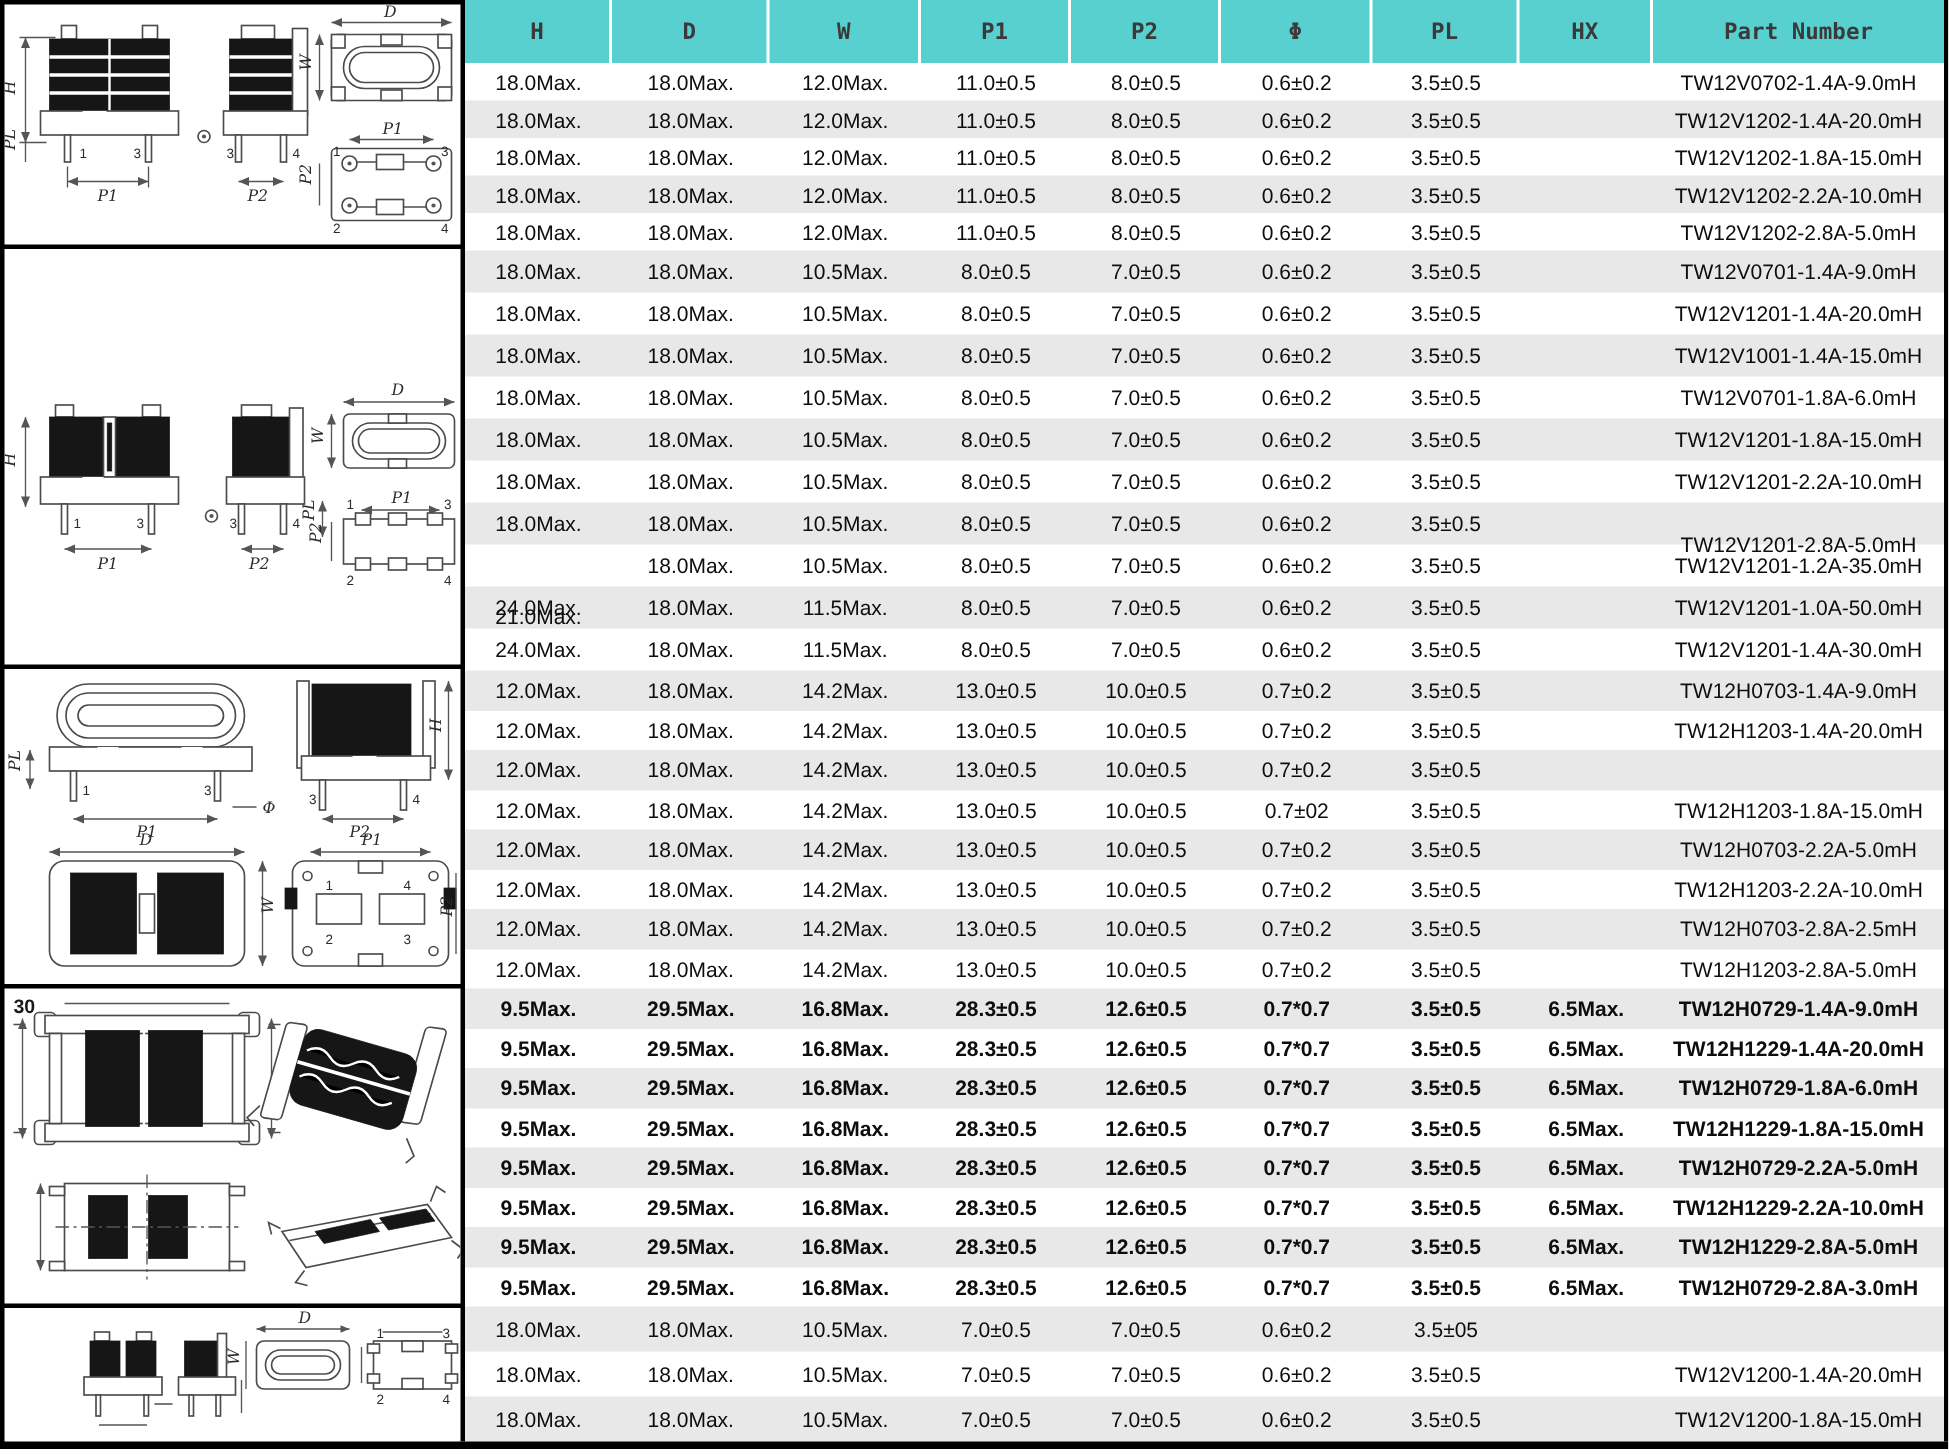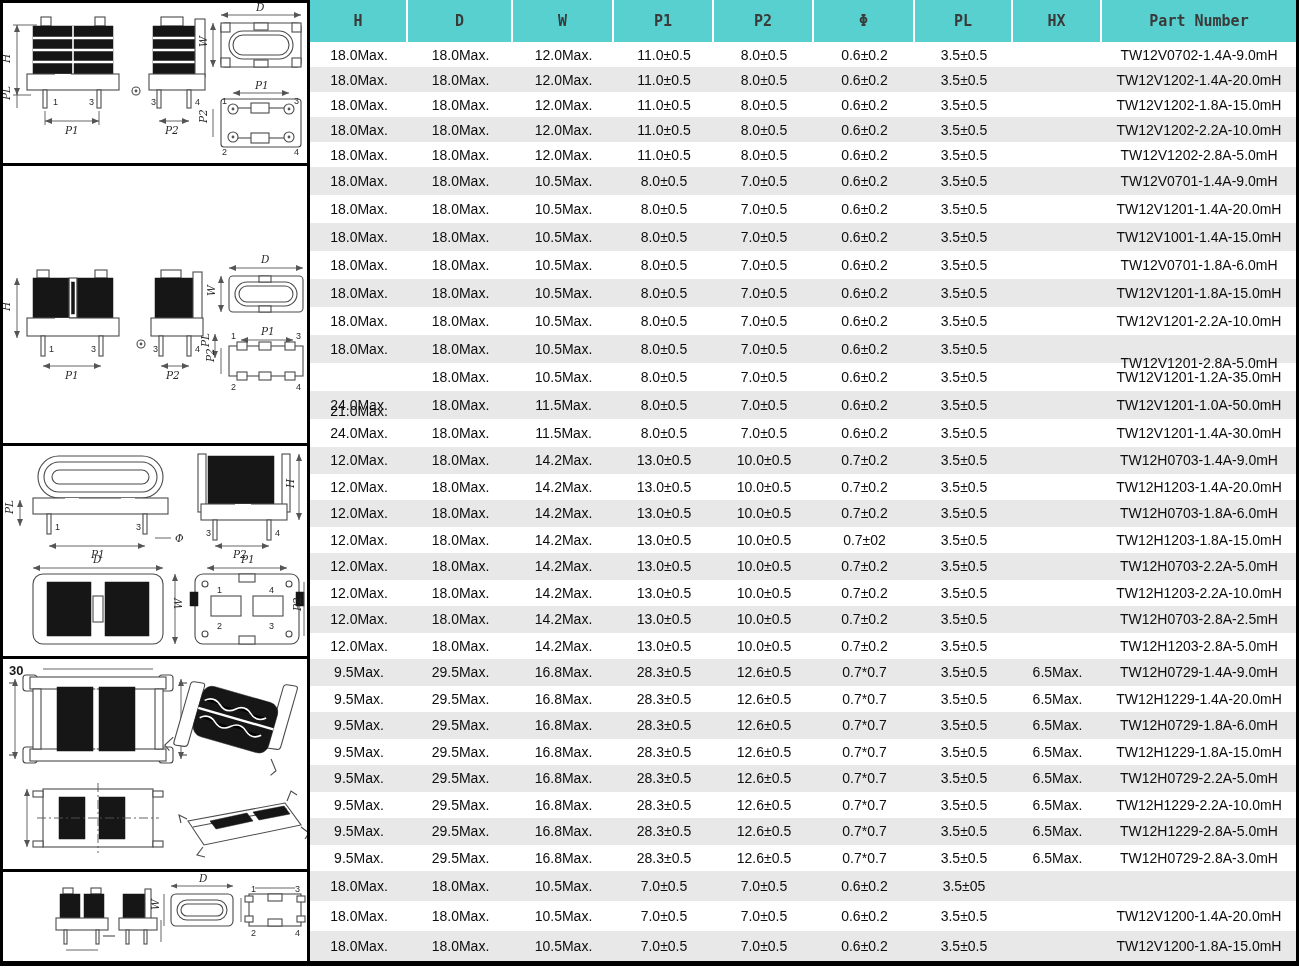--- a/index.html
+++ b/index.html
@@ -15,21 +15,21 @@
   .hcell{box-sizing:border-box;border-right:2px solid #fff;display:flex;align-items:center;justify-content:center;
          font-family:"DejaVu Sans Mono",monospace;font-weight:bold;font-size:15px;color:var(--header-text,#3a3a3a);}
   .hcell:last-child{border-right:none;}
   .trow{display:flex;}
   .trow.alt{background:var(--row-alt,#e8e8e8);}
   .tcell{box-sizing:border-box;display:flex;align-items:center;justify-content:center;
          font-size:14px;color:#0d0d0d;white-space:nowrap;}
   .sec0 .trow{height:25px;}
   .sec1 .trow{height:28px;}
   .sec2 .trow{height:26.5px;}
-  .sec3 .trow{height:26.5px;}
+  .sec3 .trow{height:26.5px;font-weight:bold;}
   .sec4 .trow{height:30px;}
   
   .ol{fill:#fff;stroke:#4b4b4b;stroke-width:1.1;}
   .nf{fill:none;stroke:#4b4b4b;stroke-width:1.1;}
   .blk{fill:#161616;stroke:#161616;stroke-width:0.5;}
   .dim{stroke:#555;stroke-width:0.9;fill:none;}
   .ah{fill:#555;stroke:none;}
   .ws{stroke:#fff;stroke-width:2.4;}
   .wv{stroke:#fff;stroke-width:1.6;}
   text.dlbl{font:italic 10.5px "DejaVu Serif",serif;fill:#2b2b2b;}
@@ -631,21 +631,20 @@
         </div>
         <div class="trow alt">
           <div class="tcell" style="width: 98px;">12.0Max.</div>
           <div class="tcell" style="width: 105px;">18.0Max.</div>
           <div class="tcell" style="width: 101px;">14.2Max.</div>
           <div class="tcell" style="width: 100px;">13.0±0.5</div>
           <div class="tcell" style="width: 100px;">10.0±0.5</div>
           <div class="tcell" style="width: 101px;">0.7±0.2</div>
           <div class="tcell" style="width: 98px;">3.5±0.5</div>
           <div class="tcell" style="width: 89px;"></div>
-          <div class="tcell" style="width: 194px;">TW12H0703-1.8A-6.0mH</div>
         </div>
         <div class="trow">
           <div class="tcell" style="width: 98px;">12.0Max.</div>
           <div class="tcell" style="width: 105px;">18.0Max.</div>
           <div class="tcell" style="width: 101px;">14.2Max.</div>
           <div class="tcell" style="width: 100px;">13.0±0.5</div>
           <div class="tcell" style="width: 100px;">10.0±0.5</div>
           <div class="tcell" style="width: 101px;">0.7±02</div>
           <div class="tcell" style="width: 98px;">3.5±0.5</div>
           <div class="tcell" style="width: 89px;"></div>

